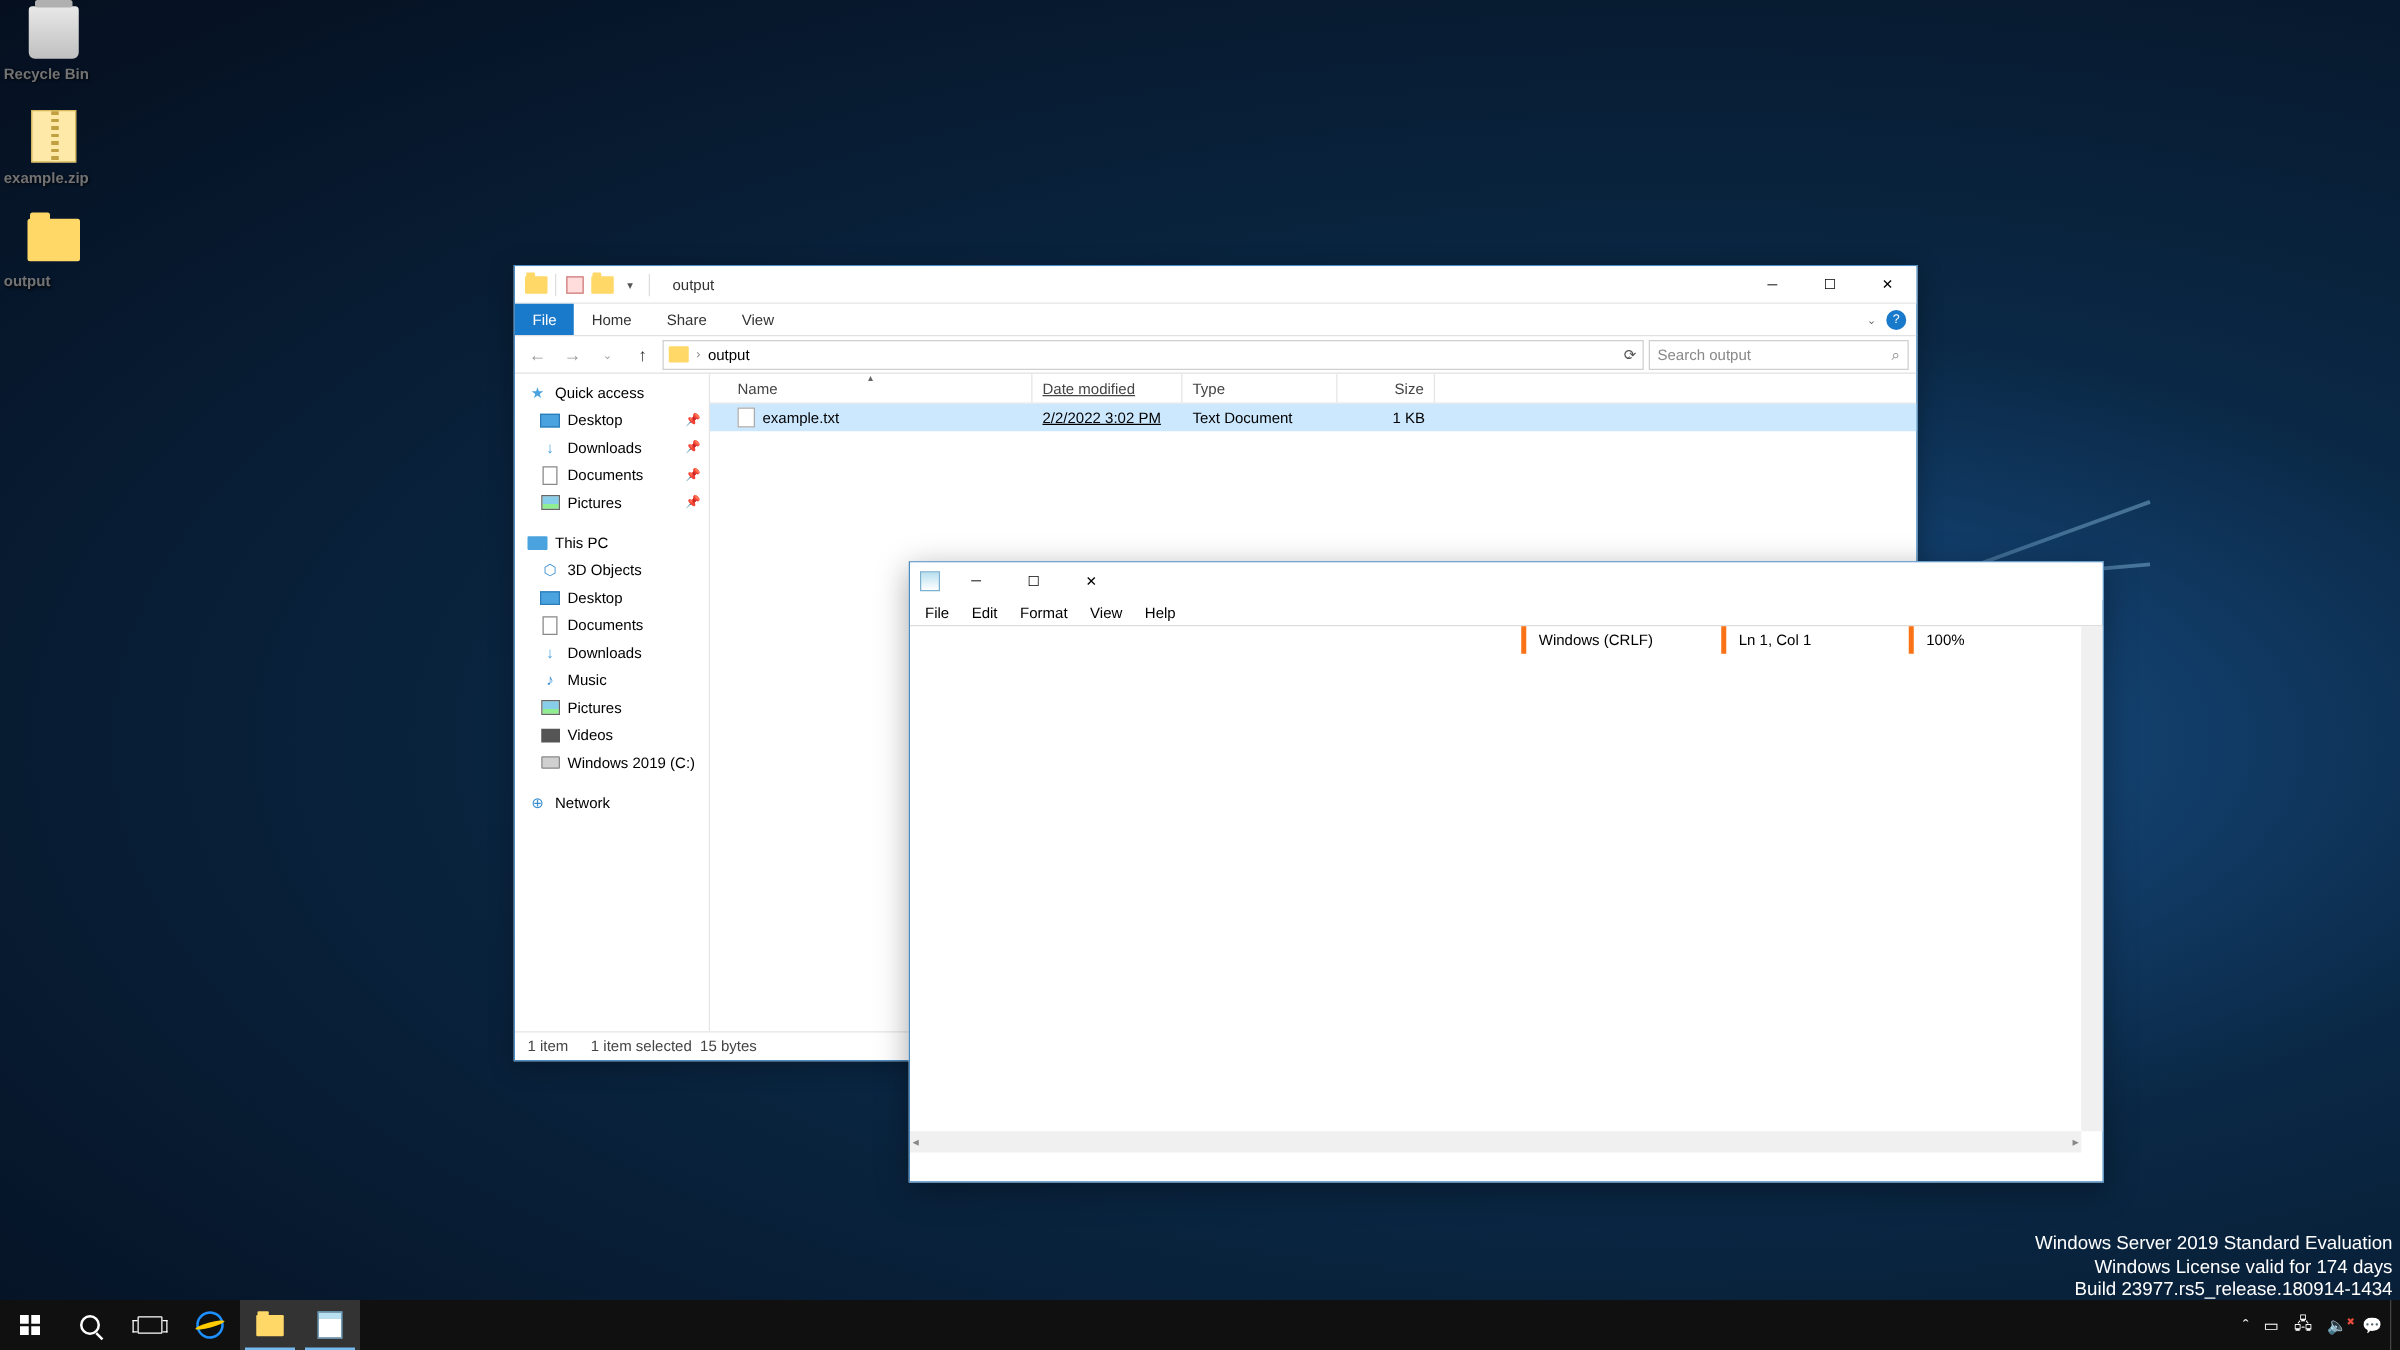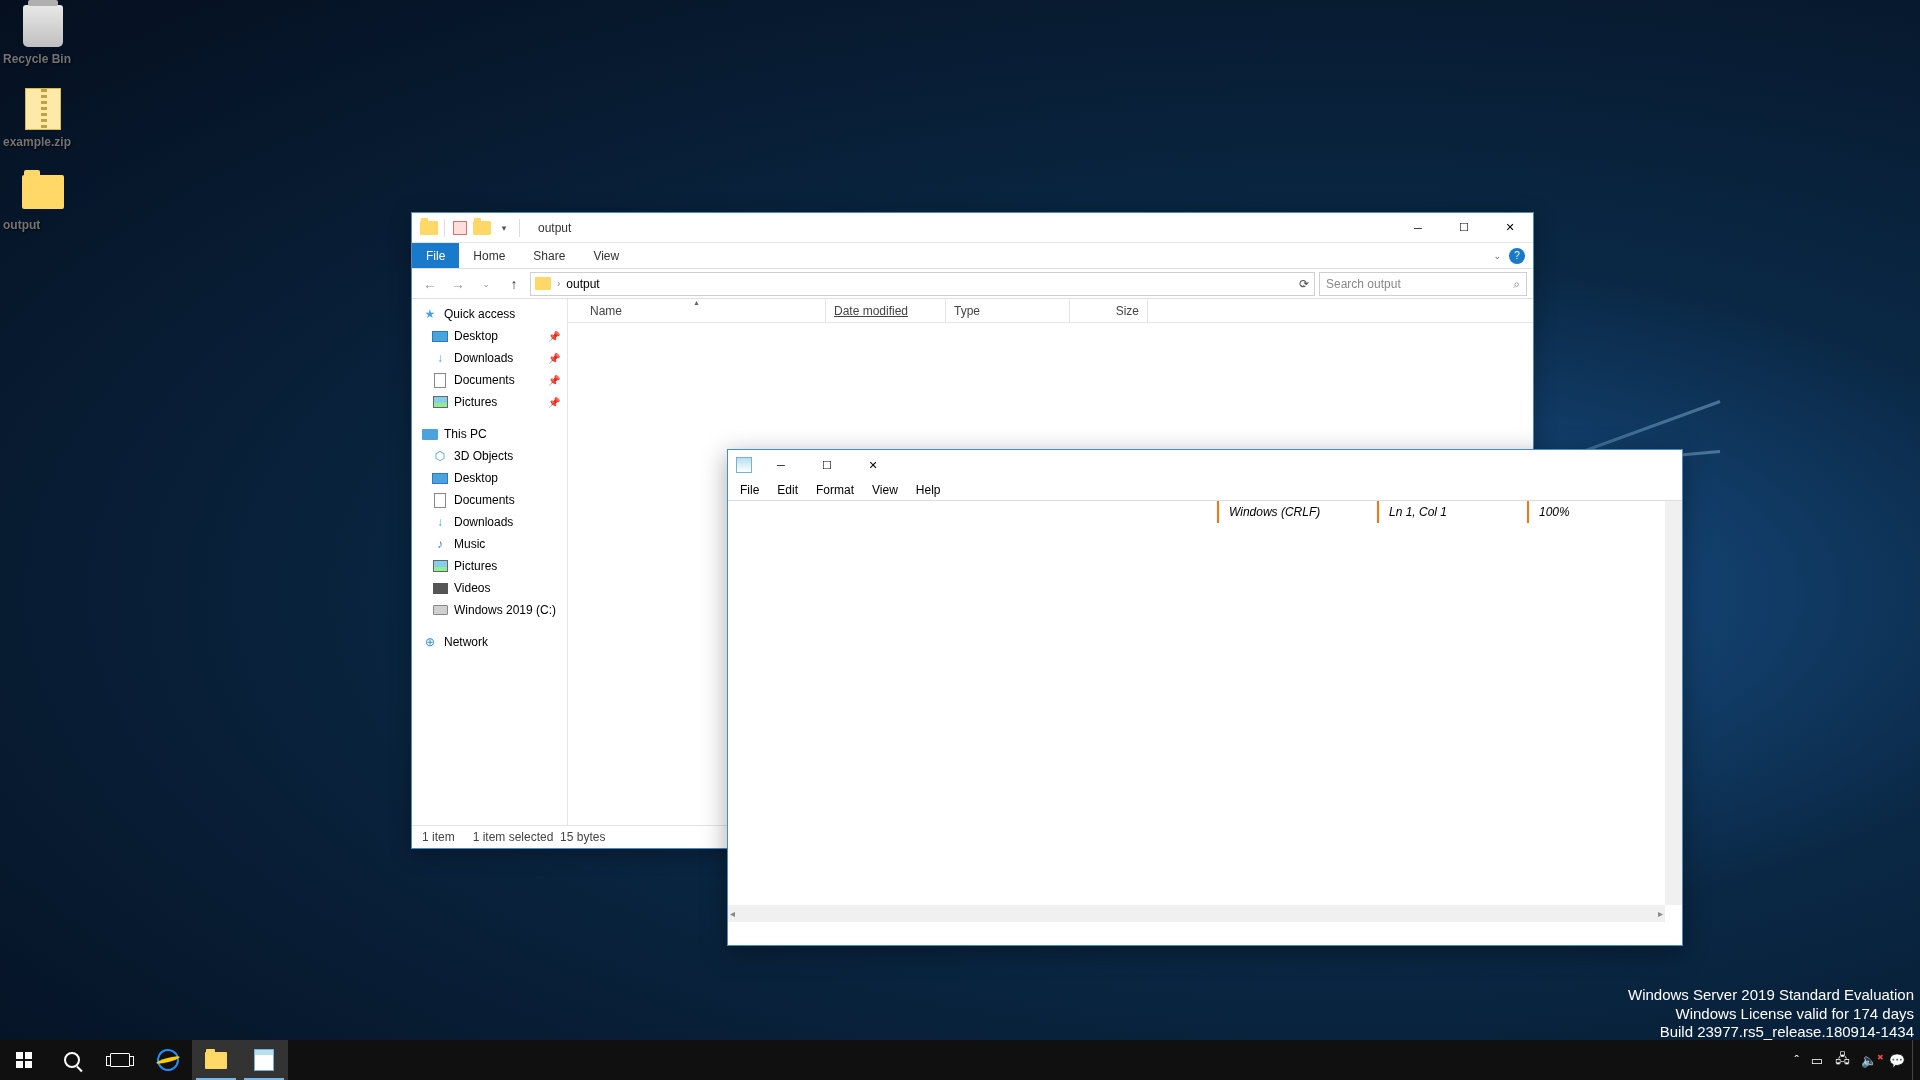--- a/index.html
+++ b/index.html
@@ -86,21 +86,21 @@
 .notepad { position: absolute; left: 727px; top: 449px; width: 956px; height: 497px; background: #fff; border: 1px solid #4a8bc2; box-shadow: 0 6px 24px rgba(0,0,0,0.35); }
 .notepad-titlebar { height: 30px; display: flex; align-items: center; background: #fff; }
 .np-icon { width: 16px; height: 16px; margin: 0 6px 0 8px; background: linear-gradient(#b8e0f0, #fff); border: 1px solid #7ab0d0; }
 .np-title { font-size: 12px; flex: 1; }
 .notepad-menu { height: 20px; display: flex; align-items: center; padding: 0 4px; font-size: 12px; gap: 2px; }
 .menu-item { padding: 2px 8px; cursor: pointer; }
 .notepad-content { height: calc(100% - 30px - 20px - 23px); border-top: 1px solid #eee; padding: 1px 4px; font-family: Consolas, monospace; font-size: 29px; overflow: auto; position: relative; }
 .notepad-scroll-v { position: absolute; right: 0; top: 51px; width: 17px; height: calc(100% - 51px - 23px - 17px); background: #f0f0f0; }
 .notepad-scroll-h { position: absolute; bottom: 23px; left: 0; right: 17px; height: 17px; background: #f0f0f0; display: flex; align-items: center; justify-content: space-between; padding: 0 2px; color: #888; font-size: 10px; }
 .notepad-status { height: 23px; border-top: 1px solid #ddd; display: flex; align-items: center; font-size: 12px; }
-.np-status-cell { border-left: 2px solid #f97316; padding: 0 10px; height: 100%; display: flex; align-items: center; font-style: italic; }
+.np-status-cell { border-left: 4px solid #f97316; padding: 0 10px; height: 100%; display: flex; align-items: center; }
 .np-spacer { flex: 1; }
 
 
 .taskbar { position: absolute; bottom: 0; left: 0; right: 0; height: 40px; background: #101010; display: flex; align-items: stretch; }
 .tb-btn { width: 48px; display: flex; align-items: center; justify-content: center; cursor: pointer; color: #fff; position: relative; }
 .tb-btn.active { background: rgba(255,255,255,0.15); }
 .tb-btn.active::after { content: ''; position: absolute; bottom: 0; left: 4px; right: 4px; height: 2px; background: #76b9ed; }
 .start-icon { width: 16px; height: 16px; display: grid; grid-template: 1fr 1fr / 1fr 1fr; gap: 2px; }
 .start-icon span { background: #fff; }
 .search-icon { width: 16px; height: 16px; border: 2px solid #fff; border-radius: 50%; position: relative; }
@@ -298,20 +298,29 @@
     <div class="file-list">
       <div class="list-header">
         <div class="col col-name">
             <span class="sort-arrow">▴</span>
             <span>Name</span>
           </div>
         <div class="col col-date">Date modified</div>
         <div class="col col-type">Type</div>
         <div class="col col-size">Size</div>
       </div>
+      <div class="file-row">
+        <div class="col col-name">
+            <span class="file-ico"></span>
+            <span>example.txt</span>
+          </div>
+        <div class="col col-date">2/2/2022 3:02 PM</div>
+        <div class="col col-type">Text Document</div>
+        <div class="col col-size">1 KB</div>
+      </div>
     </div>
   </div>
 
   <div class="status-bar">
     <span>1 item</span>
     <span><span>1 item selected</span>&nbsp;&nbsp;<span>15 bytes</span></span>
   </div>
 </div>
 
 <div class="notepad">

